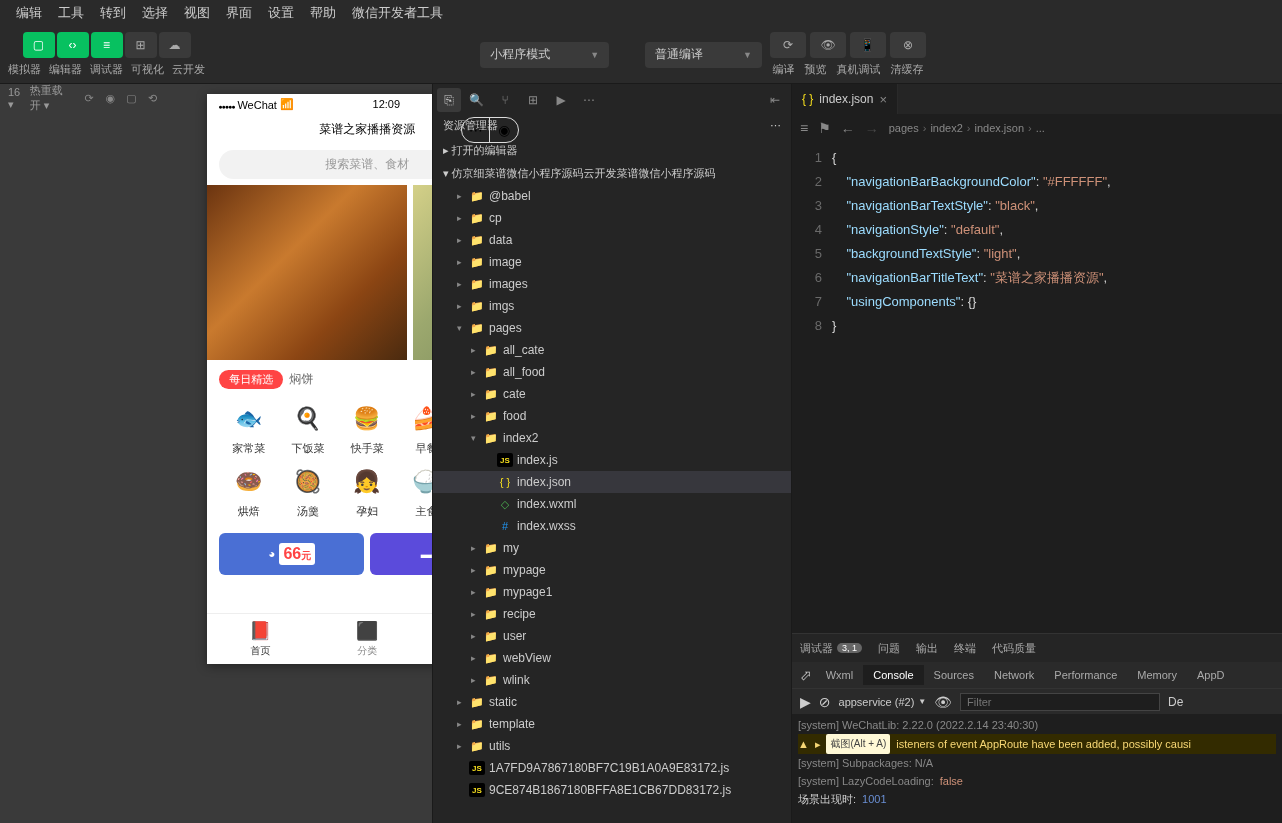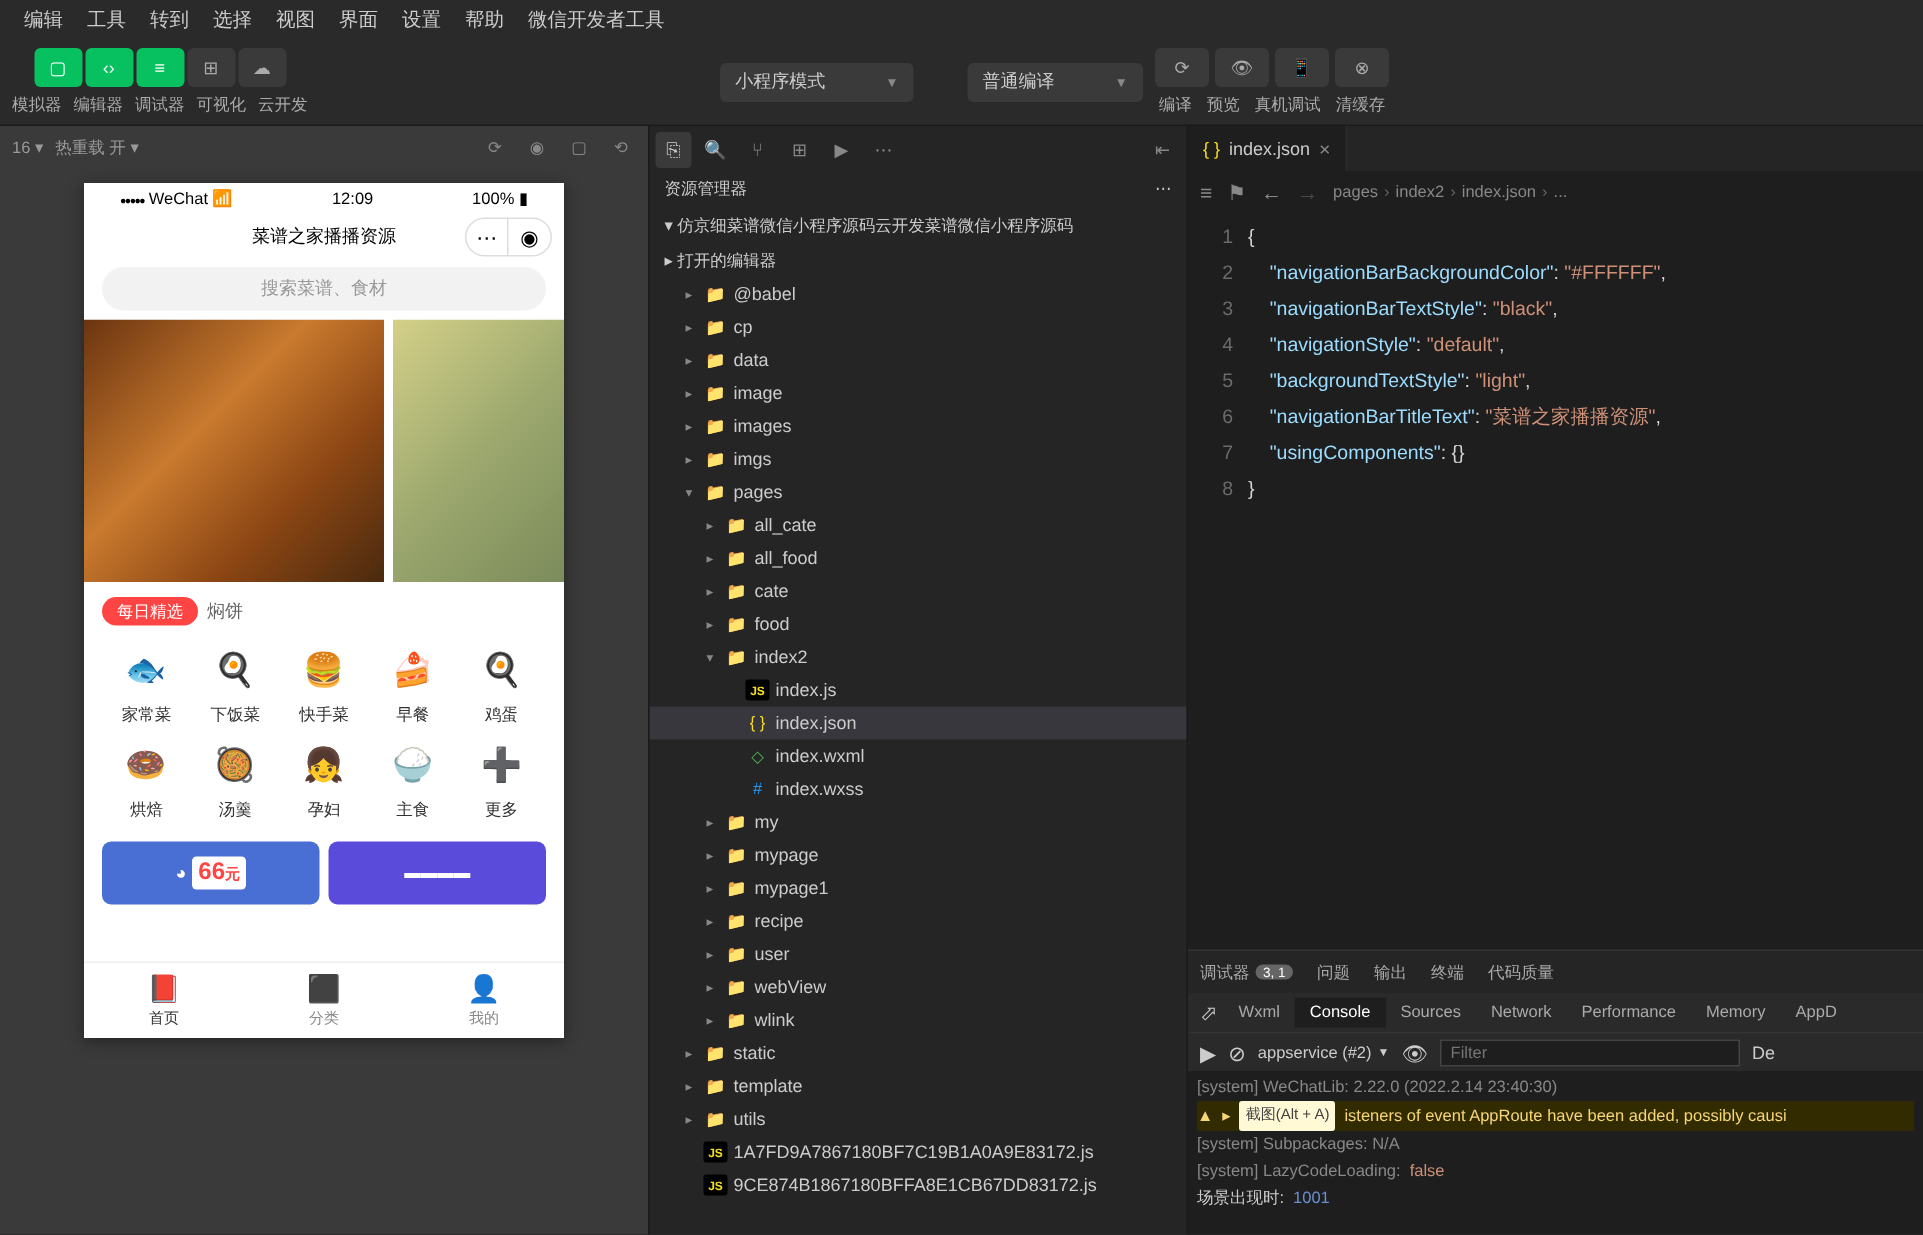--- a/index.html
+++ b/index.html
@@ -22,27 +22,27 @@
 .dropdown { background: #3a3a3a; border-radius: 4px; padding: 4px 10px; display: flex; align-items: center; gap: 40px; cursor: pointer; height: 26px; font-size: 12px; }
 .dropdown .arrow { font-size: 9px; color: #888; }
 
 .action-btns { display: flex; gap: 4px; }
 .action-btn { width: 36px; height: 26px; background: #3a3a3a; border-radius: 4px; display: flex; align-items: center; justify-content: center; cursor: pointer; color: #aaa; }
 .action-labels { display: flex; gap: 10px; font-size: 11px; color: #aaa; margin-top: 0; }
 
 .main { display: flex; height: calc(100% - 84px); }
 
 
-.simulator-pane { width: 432px; background: #3a3a3a; display: flex; flex-direction: column; }
+.simulator-pane { width: 432px; background: #3a3a3a; display: flex; flex-direction: row; }
 .sim-toolbar { display: flex; align-items: center; padding: 4px 8px; gap: 8px; height: 28px; font-size: 11px; color: #999; }
 .sim-toolbar .spacer { flex: 1; }
 .sim-icon { width: 20px; height: 20px; display: flex; align-items: center; justify-content: center; cursor: pointer; color: #888; }
 .sim-device { flex: 1; display: flex; justify-content: center; align-items: flex-start; padding: 10px 40px; }
 .phone { width: 320px; height: 570px; background: #fff; display: flex; flex-direction: column; overflow: hidden; box-shadow: 0 2px 10px rgba(0,0,0,0.4); }
-.status-bar { display: flex; align-items: flex-end; justify-content: space-between; padding: 4px 24px; font-size: 11px; color: #000; }
+.status-bar { display: flex; align-items: flex-start; justify-content: space-between; padding: 4px 11px; font-size: 11px; color: #000; }
 .status-bar .signal { display: flex; align-items: center; gap: 3px; }
 .status-bar .dots::before { content: "●●●●●"; letter-spacing: -1px; font-size: 7px; }
 .nav-bar { display: flex; align-items: center; justify-content: center; padding: 6px; position: relative; color: #000; }
 .nav-bar .capsule { position: absolute; right: 8px; display: flex; border: 1px solid #ddd; border-radius: 14px; overflow: hidden; }
 .nav-bar .capsule div { width: 28px; height: 24px; display: flex; align-items: center; justify-content: center; font-size: 14px; }
 .nav-bar .capsule div:first-child { border-right: 1px solid #ddd; }
 .search-box { margin: 6px 12px; background: #f2f2f2; border-radius: 16px; padding: 6px 12px; text-align: center; color: #999; font-size: 12px; }
 .food-imgs { display: flex; gap: 6px; padding: 0 0 6px 0; overflow: hidden; }
 .food-img { height: 175px; flex-shrink: 0; }
 .food-img.i1 { width: 200px; background: linear-gradient(135deg, #6b3410 0%, #c97a2e 40%, #8b4513 70%, #4a2a0f 100%); }
@@ -290,22 +290,22 @@
       <div class="exp-tool-icon">⑂</div>
       <div class="exp-tool-icon">⊞</div>
       <div class="exp-tool-icon">▶</div>
       <div class="exp-tool-icon">⋯</div>
       <div class="exp-tool-icon" style="margin-left:auto">⇤</div>
     </div>
     <div class="exp-header">
       <span>资源管理器</span>
       <span>⋯</span>
     </div>
+    <div class="exp-section">▸ <span>打开的编辑器</span></div>
     <div class="exp-section">▾ <span>仿京细菜谱微信小程序源码云开发菜谱微信小程序源码</span></div>
-    <div class="exp-section">▸ <span>打开的编辑器</span></div>
     <div class="tree" id="tree">
         <div class="tree-item " style="padding-left:24px">
           <span class="chevron">▸</span>
           <span class="ficon folder">📁</span>
           <span>@babel</span>
         </div>
         <div class="tree-item " style="padding-left:24px">
           <span class="chevron">▸</span>
           <span class="ficon folder">📁</span>
           <span>cp</span>

